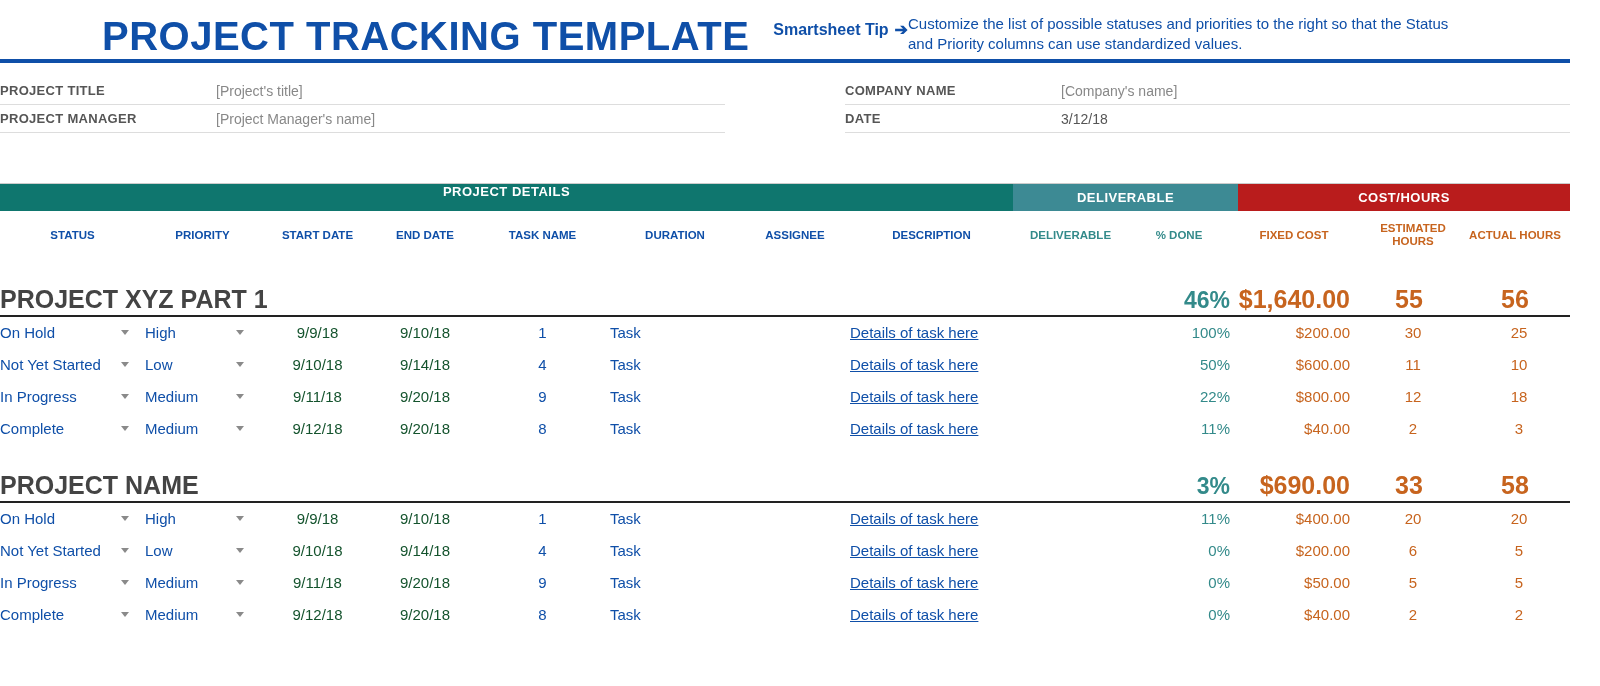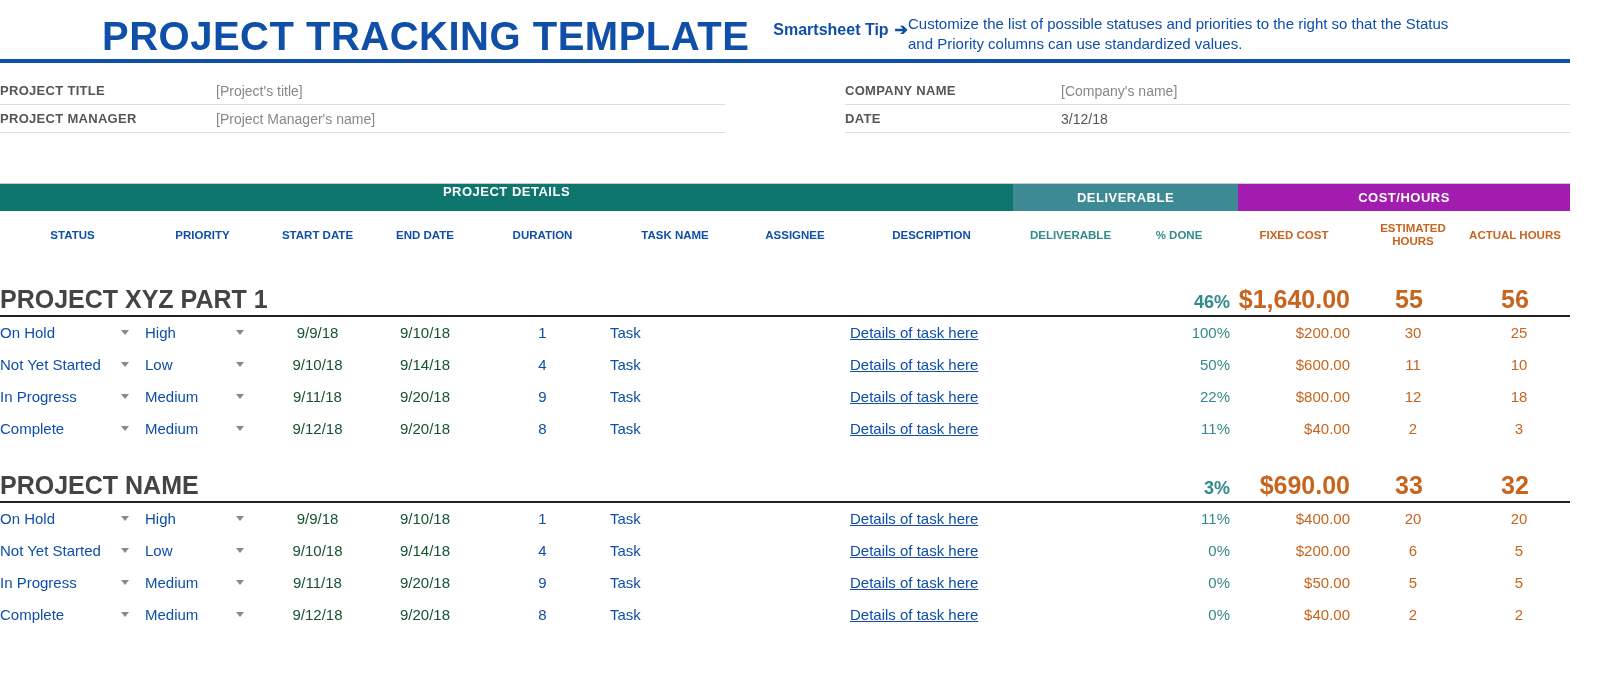--- a/index.html
+++ b/index.html
@@ -71,21 +71,21 @@
     text-align: center;
     font-size: 13px;
     font-weight: 700;
     color: #fff;
     letter-spacing: 0.5px;
     border-top: 1px solid #ccc;
     border-bottom: 1px solid #fff;
   }
   .groupbar .g1 { background: #0f766e; padding: 0 0; }
   .groupbar .g2 { background: #3d8a94; padding: 6px 0; }
-  .groupbar .g3 { background: #a21caf; padding: 6px 0; }
+  .groupbar .g3 { background: #b91c1c; padding: 6px 0; }
 
   .cols {
     display: grid;
     grid-template-columns: 145px 115px 115px 100px 135px 130px 110px 163px 115px 110px 120px 110px 102px;
     align-items: center;
   }
   .colhead {
     font-size: 11.5px;
     font-weight: 800;
     padding: 10px 0 12px 0;
@@ -102,21 +102,21 @@
     grid-template-columns: 1128px 110px 120px 110px 102px;
     align-items: baseline;
     border-bottom: 2px solid #222;
     padding: 26px 0 1px 0;
   }
   .section-title {
     font-size: 25px;
     font-weight: 800;
     color: #444;
   }
-  .big-teal   { font-size: 18px; font-weight: 800; color: #338a8a; text-align: right; padding-right: 8px; }
+  .big-teal   { font-size: 23px; font-weight: 800; color: #338a8a; text-align: right; padding-right: 8px; }
   .big-orange { font-size: 25px; font-weight: 800; color: #c7641e; text-align: right; padding-right: 8px; }
 
   .row {
     font-size: 15px;
     padding: 7px 0;
     color: #0f4fa8;
     border-bottom: 1px solid rgba(0,0,0,0);
   }
   .cell-status, .cell-priority {
     display: flex; align-items: center; justify-content: space-between;
@@ -181,22 +181,22 @@
     <div class="g1">PROJECT DETAILS</div>
     <div class="g2">DELIVERABLE</div>
     <div class="g3">COST/HOURS</div>
   </div>
 
   <div class="cols">
     <div class="colhead blue">STATUS</div>
     <div class="colhead blue">PRIORITY</div>
     <div class="colhead blue">START DATE</div>
     <div class="colhead blue">END DATE</div>
+    <div class="colhead blue">TASK NAME</div>
     <div class="colhead blue">DURATION</div>
-    <div class="colhead blue">TASK NAME</div>
     <div class="colhead blue">ASSIGNEE</div>
     <div class="colhead blue">DESCRIPTION</div>
     <div class="colhead teal">DELIVERABLE</div>
     <div class="colhead teal right">% DONE</div>
     <div class="colhead orange right">FIXED COST</div>
     <div class="colhead orange small">ESTIMATED HOURS</div>
     <div class="colhead orange right">ACTUAL HOURS</div>
   </div>
 
   <div id="sections-root">
@@ -289,21 +289,21 @@
         <div class="cell-pct">11%</div>
         <div class="cell-cost">$40.00</div>
         <div class="cell-est">2</div>
         <div class="cell-act">3</div>
       </div>
       <div class="section-head">
         <div class="section-title">PROJECT NAME</div>
         <div class="big-teal">3%</div>
         <div class="big-orange">$690.00</div>
         <div class="big-orange" style="text-align:center">33</div>
-        <div class="big-orange" style="text-align:center">32</div>
+        <div class="big-orange" style="text-align:center">58</div>
       </div>
       <div class="cols row">
         <div class="cell-status">
           <span>On Hold</span>
           <span class="caret"></span>
         </div>
         <div class="cell-priority">
           <span>High</span>
           <span class="caret"></span>
         </div>

